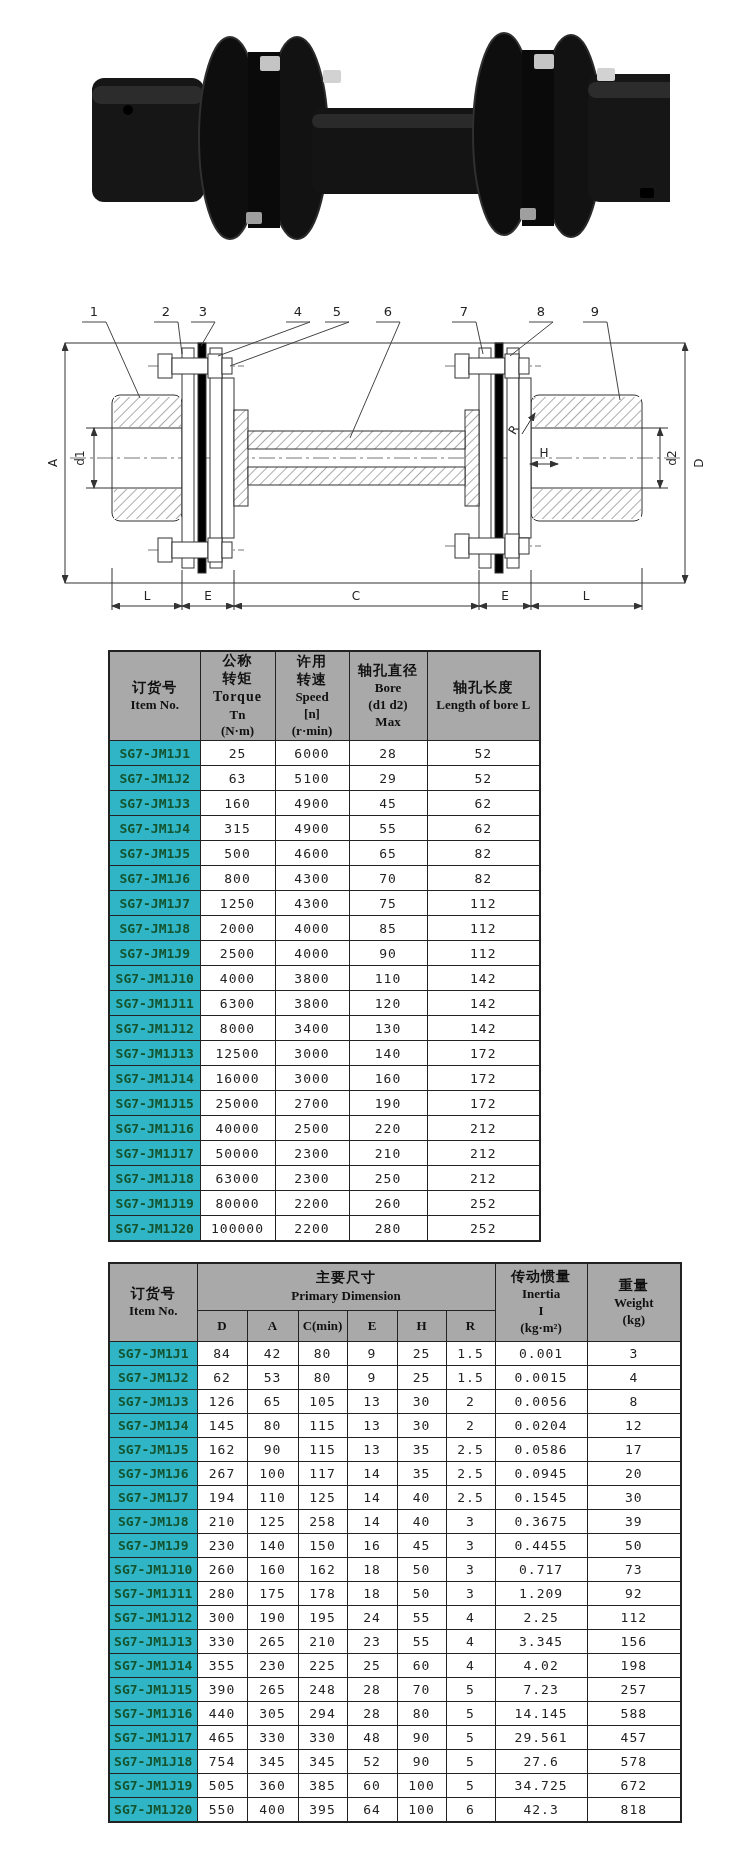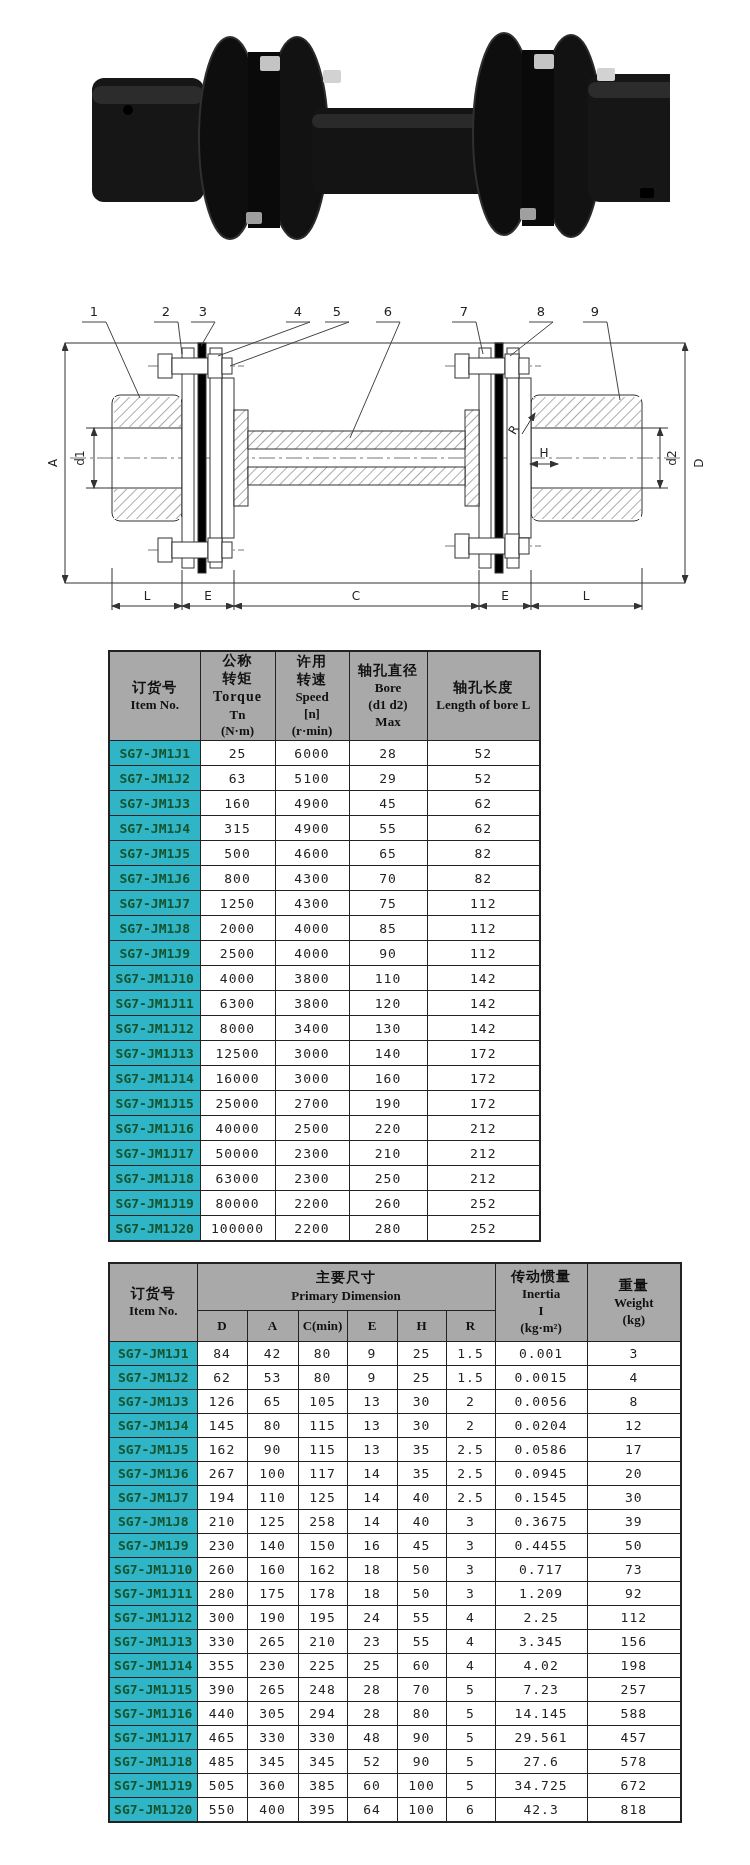--- a/index.html
+++ b/index.html
@@ -613,21 +613,21 @@
           <td>330</td>
           <td>330</td>
           <td>48</td>
           <td>90</td>
           <td>5</td>
           <td>29.561</td>
           <td>457</td>
         </tr>
         <tr>
           <td class="item-cell">SG7-JM1J18</td>
-          <td>485</td>
+          <td>754</td>
           <td>345</td>
           <td>345</td>
           <td>52</td>
           <td>90</td>
           <td>5</td>
           <td>27.6</td>
           <td>578</td>
         </tr>
         <tr>
           <td class="item-cell">SG7-JM1J19</td>

